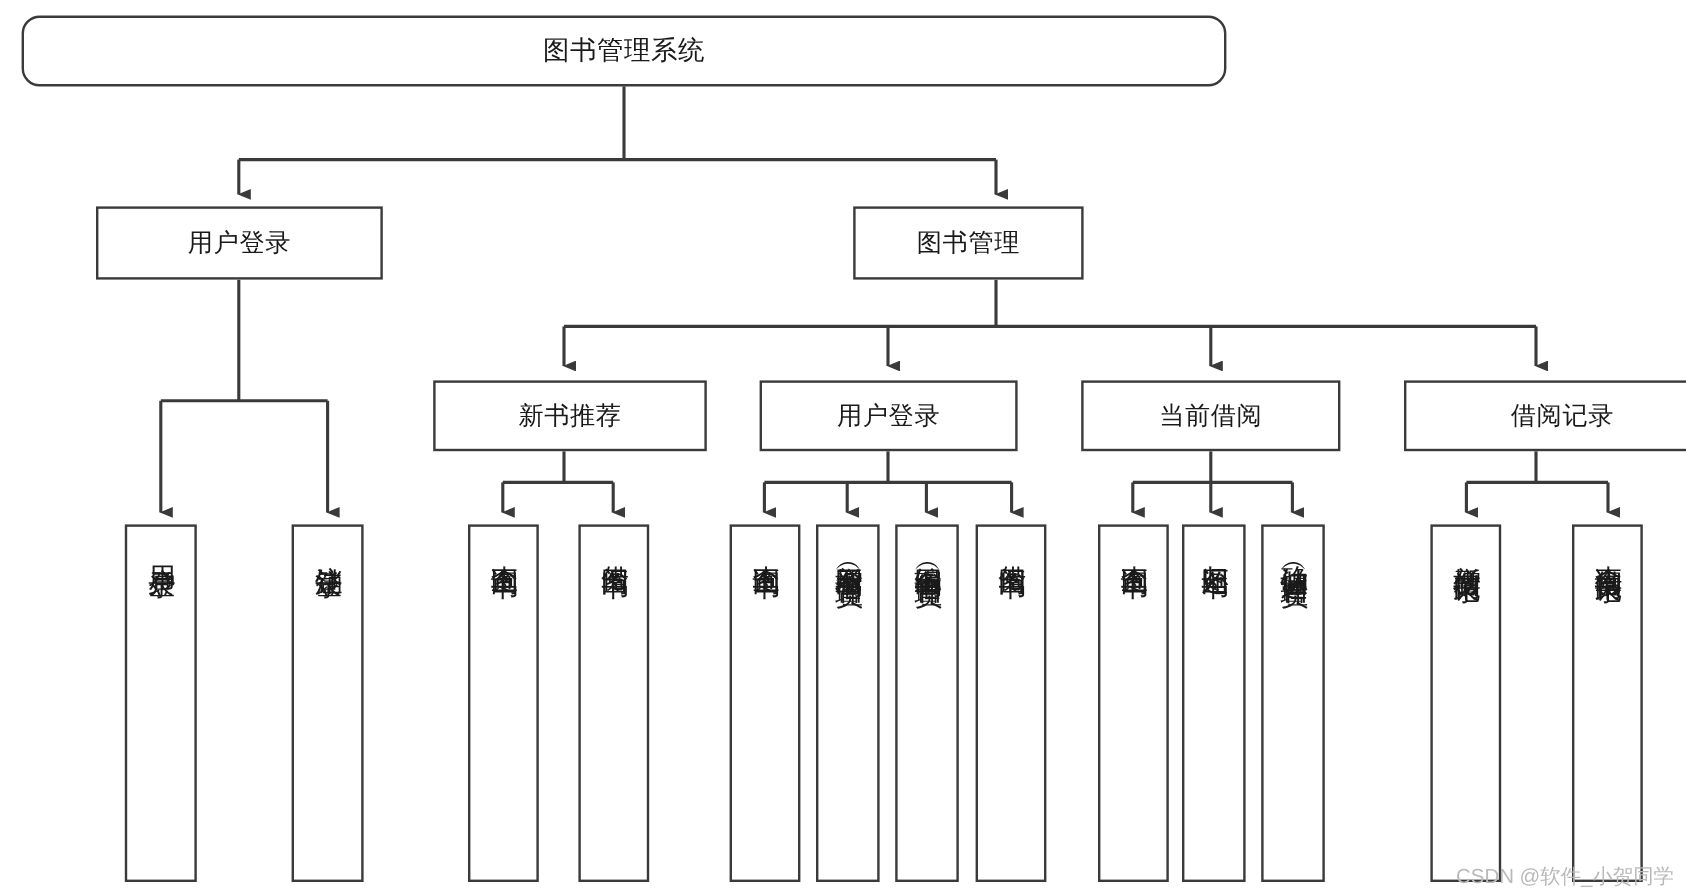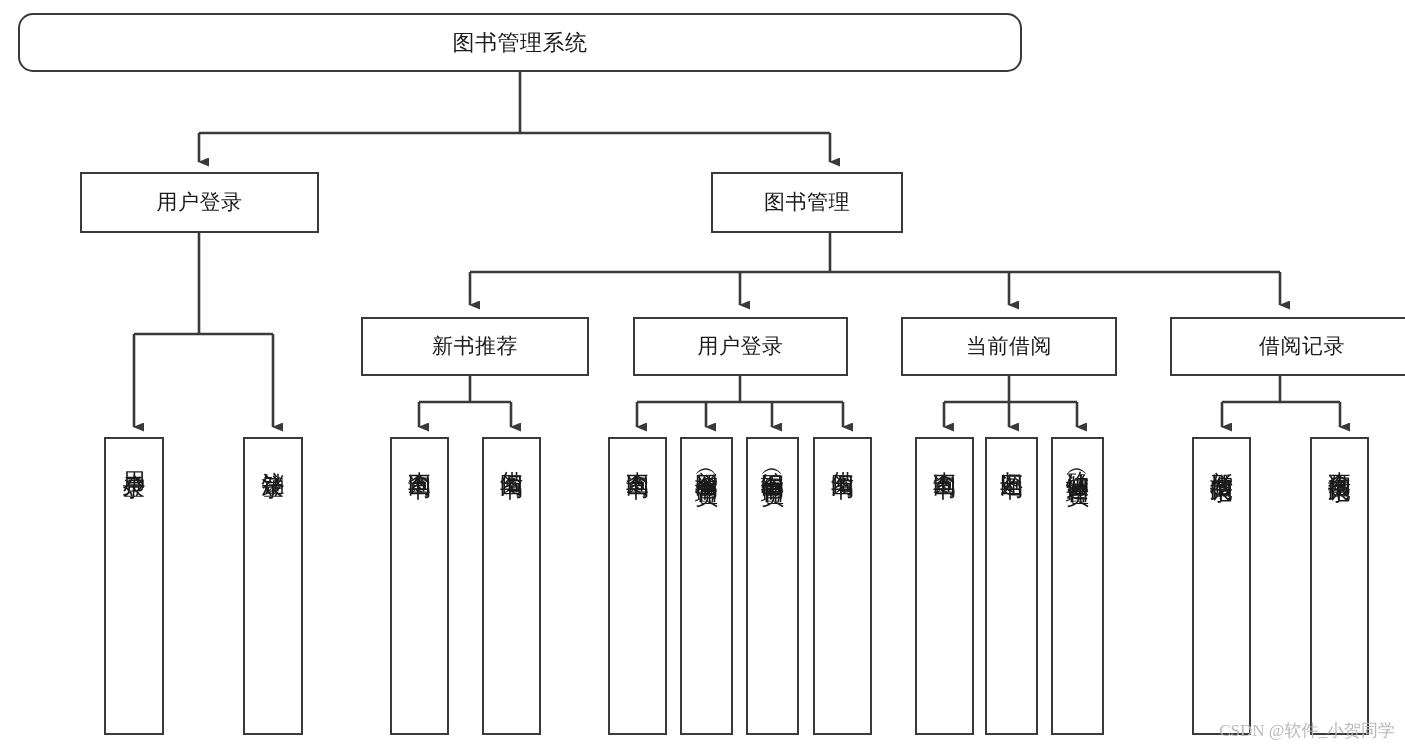--- a/index.html
+++ b/index.html
@@ -62,21 +62,21 @@
     letter-spacing: 2px;
     white-space: nowrap;
   }
   #watermark {
     position: absolute;
     right: 10px;
     bottom: 5px;
     font-size: 17px;
     color: #b9b9b9;
     white-space: nowrap;
-    font-family: Liberation Serif, serif;
+    font-family: Liberation Sans, sans-serif;
     pointer-events: none;
   }
 </style>
 </head>
 <body>
 
 <div id="diagram-root">
 
   <svg id="edges-layer" width="1405" height="747" viewBox="0 0 1405 747" xmlns="http://www.w3.org/2000/svg">
     <defs>

